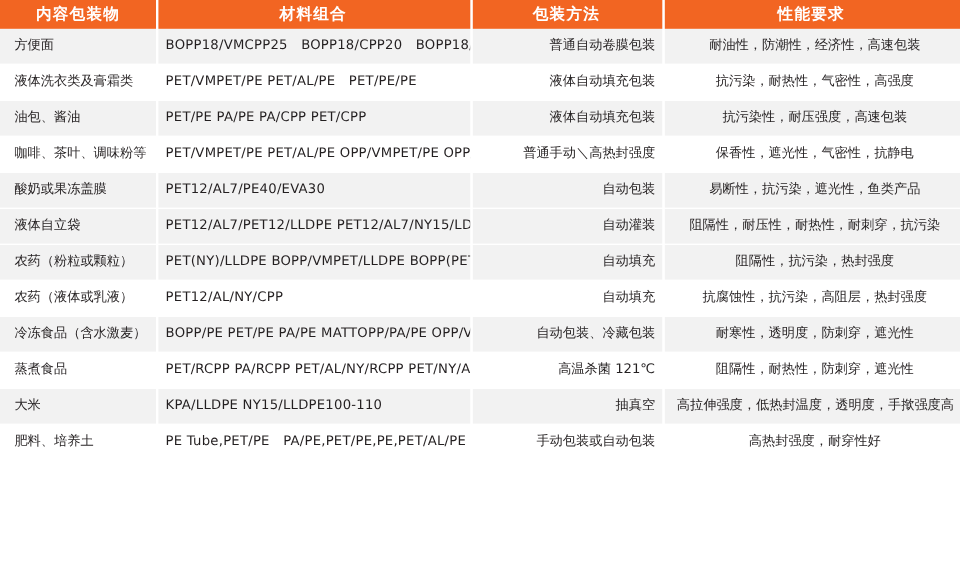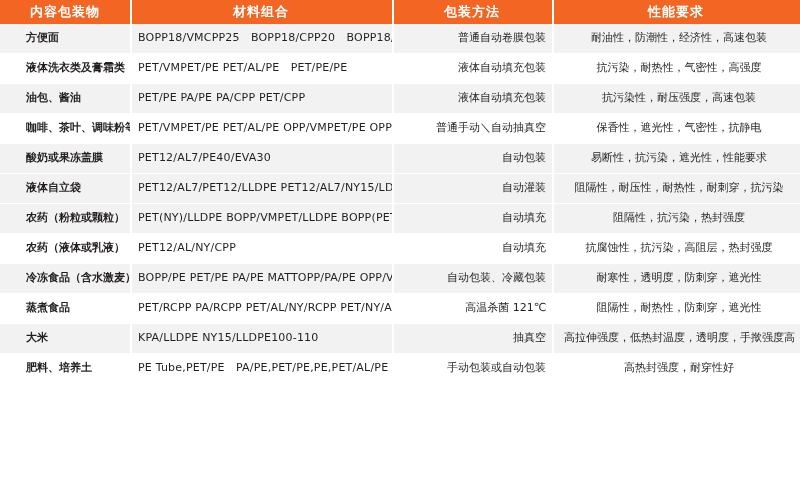--- a/index.html
+++ b/index.html
@@ -49,23 +49,22 @@
     border-bottom: 1px solid #ffffff;
     vertical-align: middle;
     line-height: 1.15;
     font-size: 11px;
     white-space: nowrap;
     overflow: hidden;
   }
   tbody tr td.col-a {
     background: #f2f2f2;
     color: #231f20;
-    padding-left: 26px;
+    padding-left: 12px;
     text-align: left;
-    font-weight: bold;
   }
   tbody tr td.col-b {
     background: #f2f2f2;
     color: #231f20;
     padding-left: 8px;
     text-align: left;
     letter-spacing: 0.2px;
   }
   tbody tr td.col-c {
     background: #f2f2f2;
@@ -125,28 +124,28 @@
       </tr>
       <tr>
         <td class="col-a">油包、酱油</td>
         <td class="col-b">PET/PE PA/PE PA/CPP PET/CPP</td>
         <td class="col-c">液体自动填充包装</td>
         <td class="col-d">抗污染性，耐压强度，高速包装</td>
       </tr>
       <tr class="alt">
         <td class="col-a">咖啡、茶叶、调味粉等</td>
         <td class="col-b">PET/VMPET/PE PET/AL/PE OPP/VMPET/PE OPP/AL/PE</td>
-        <td class="col-c">普通手动＼自动抽真空</td>
+        <td class="col-c">普通手动＼高热封强度</td>
         <td class="col-d">保香性，遮光性，气密性，抗静电</td>
       </tr>
       <tr>
         <td class="col-a">酸奶或果冻盖膜</td>
         <td class="col-b">PET12/AL7/PE40/EVA30</td>
         <td class="col-c">自动包装</td>
-        <td class="col-d">易断性，抗污染，遮光性，性能要求</td>
+        <td class="col-d">易断性，抗污染，遮光性，鱼类产品</td>
       </tr>
       <tr>
         <td class="col-a">液体自立袋</td>
         <td class="col-b">PET12/AL7/PET12/LLDPE PET12/AL7/NY15/LDPE</td>
         <td class="col-c">自动灌装</td>
         <td class="col-d">阻隔性，耐压性，耐热性，耐刺穿，抗污染</td>
       </tr>
       <tr>
         <td class="col-a">农药（粉粒或颗粒）</td>
         <td class="col-b">PET(NY)/LLDPE BOPP/VMPET/LLDPE BOPP(PET)AL/LLDPE</td>

